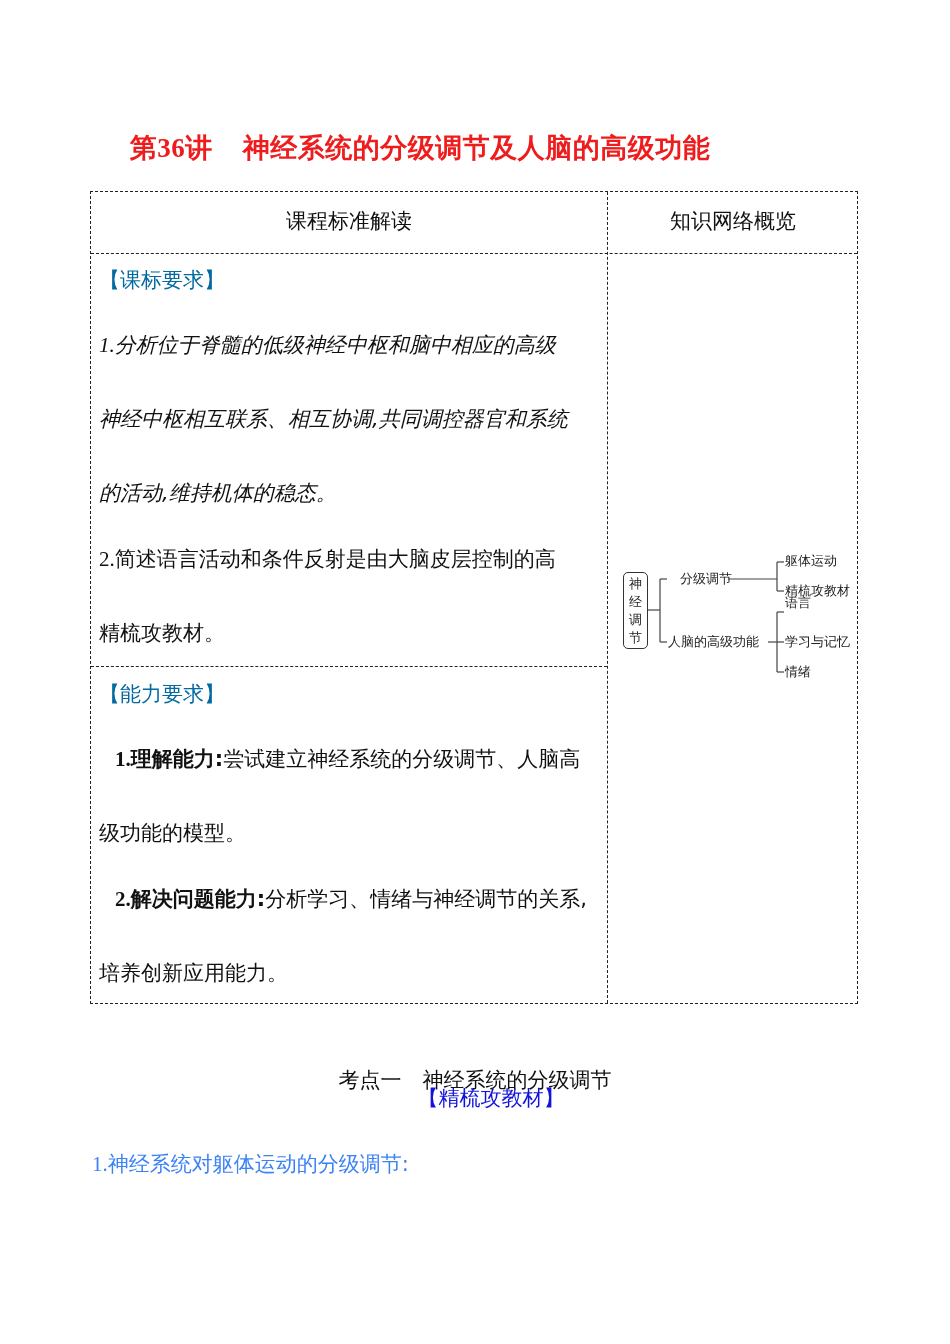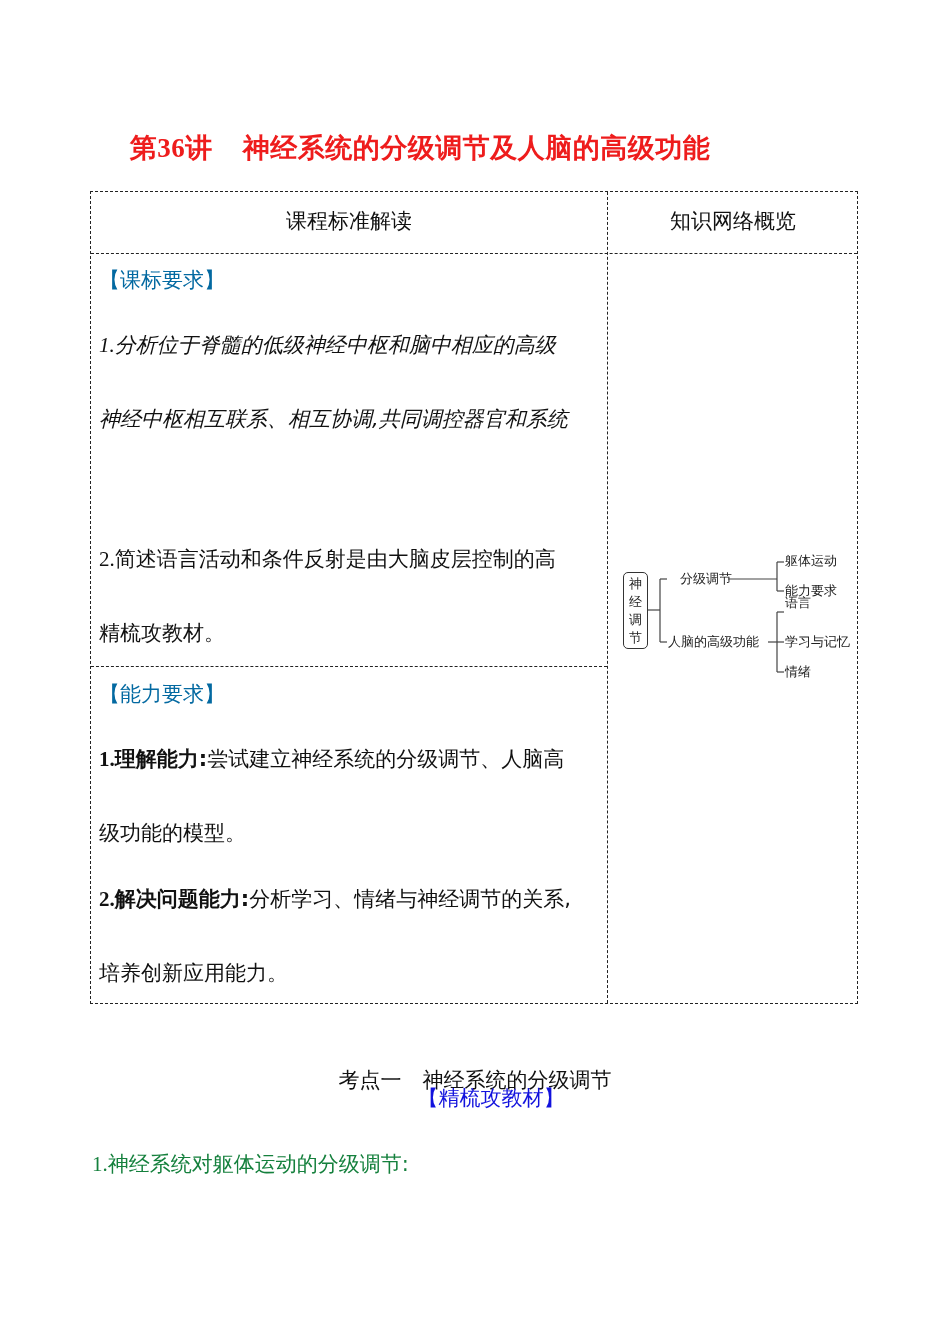--- a/index.html
+++ b/index.html
@@ -14,49 +14,50 @@
   .hline { position: absolute; left: 0; right: 0; border-top: 1.5px dashed #222; }
   .hline.h1 { top: 61px; }
   .hline.h2 { top: 474px; width: 516px; right: auto; }
   .hdr { position: absolute; top: 0; height: 61px; line-height: 58px; text-align: center;
          font-size: 21px; color: #111; }
   .hdr.left { left: 0; width: 516px; }
   .hdr.right { left: 516px; width: 252px; }
   .sec { position: absolute; left: 8px; font-size: 21px; color: #0369a1; }
   .para { position: absolute; left: 8px; width: 505px; font-size: 21px; line-height: 74px; color: #111; }
   .para .serif { font-family: "Liberation Serif", serif; }
-  .para b { font-weight: bold; }
+  .para b { font-weight: bold; margin-left: 16px; }
   .diagram { position: absolute; left: 622px; top: 548px; width: 240px; height: 140px; }
   .dtxt { position: absolute; font-family: "DejaVu Serif", "Liberation Serif", serif; font-size: 13px; color: #222; white-space: nowrap; }
   .rootbox { position: absolute; left: 1px; top: 24px; width: 25px; height: 77px; border: 1.2px solid #333;
              border-radius: 5px; box-sizing: border-box; font-family: "DejaVu Serif", serif; font-size: 13px;
              line-height: 18px; text-align: center; padding-top: 2px; color: #222; }
   .center-line { position: absolute; left: 0; width: 950px; text-align: center; font-size: 21px; color: #111; }
   .blue-center { position: absolute; left: 16px; width: 950px; text-align: center; font-size: 21px; color: #1212dd; }
-  .body-line { position: absolute; left: 92px; font-size: 21px; color: #15803d; }
+  .body-line { position: absolute; left: 92px; font-size: 21px; color: #3b82f6; }
   .body-line .serif { font-family: "Liberation Serif", serif; }
 </style>
 </head>
 <body>
 
 <div class="title"><span>第</span><span class="num">36</span><span>讲</span><span style="display:inline-block;width:30px"></span><span>神经系统的分级调节及人脑的高级功能</span></div>
 
 <div class="tbl">
   <div class="vline"></div>
   <div class="hline h1"></div>
   <div class="hline h2"></div>
 
   <div class="hdr right">知识网络概览</div>
   <div class="hdr left">课程标准解读</div>
 
   <div class="sec" style="top:74px;">【课标要求】</div>
 
   <div class="para" style="top:116px;font-style:italic;">
     <div><span class="serif">1.</span><span>分析位于脊髓的低级神经中枢和脑中相应的高级</span></div>
     <div>神经中枢相互联系、相互协调,共同调控器官和系统</div>
+    <div>的活动,维持机体的稳态。</div>
   </div>
 
   <div class="para" style="top:330px;">
     <div><span class="serif">2.</span><span>简述语言活动和条件反射是由大脑皮层控制的高</span></div>
     <div>精梳攻教材。</div>
   </div>
 
   <div class="sec" style="top:488px;">【能力要求】</div>
 
   <div class="para" style="top:530px;">
@@ -89,21 +90,21 @@
   </svg>
   <div class="rootbox">
     <div>神</div>
     <div>经</div>
     <div>调</div>
     <div>节</div>
   </div>
   <div class="dtxt" style="left:46px;top:22px;margin-left:12px;">分级调节</div>
   <div class="dtxt" style="left:46px;top:85px;">人脑的高级功能</div>
   <div class="dtxt" style="left:163px;top:4px;">躯体运动</div>
-  <div class="dtxt" style="left:163px;top:34px;">能力要求</div>
+  <div class="dtxt" style="left:163px;top:34px;">精梳攻教材</div>
   <div class="dtxt" style="left:163px;top:46px;">语言</div>
   <div class="dtxt" style="left:163px;top:85px;">学习与记忆</div>
   <div class="dtxt" style="left:163px;top:115px;text-align:center;">情绪</div>
 </div>
 
 <div class="center-line" style="top:1019px;margin-top:47px;">考点一　神经系统的分级调节</div>
 <div class="blue-center" style="top:1084px;">【精梳攻教材】</div>
 <div class="body-line" style="top:1150px;"><span class="serif">1.</span><span>神经系统对躯体运动的分级调节:</span></div>
 
 </body></html>

